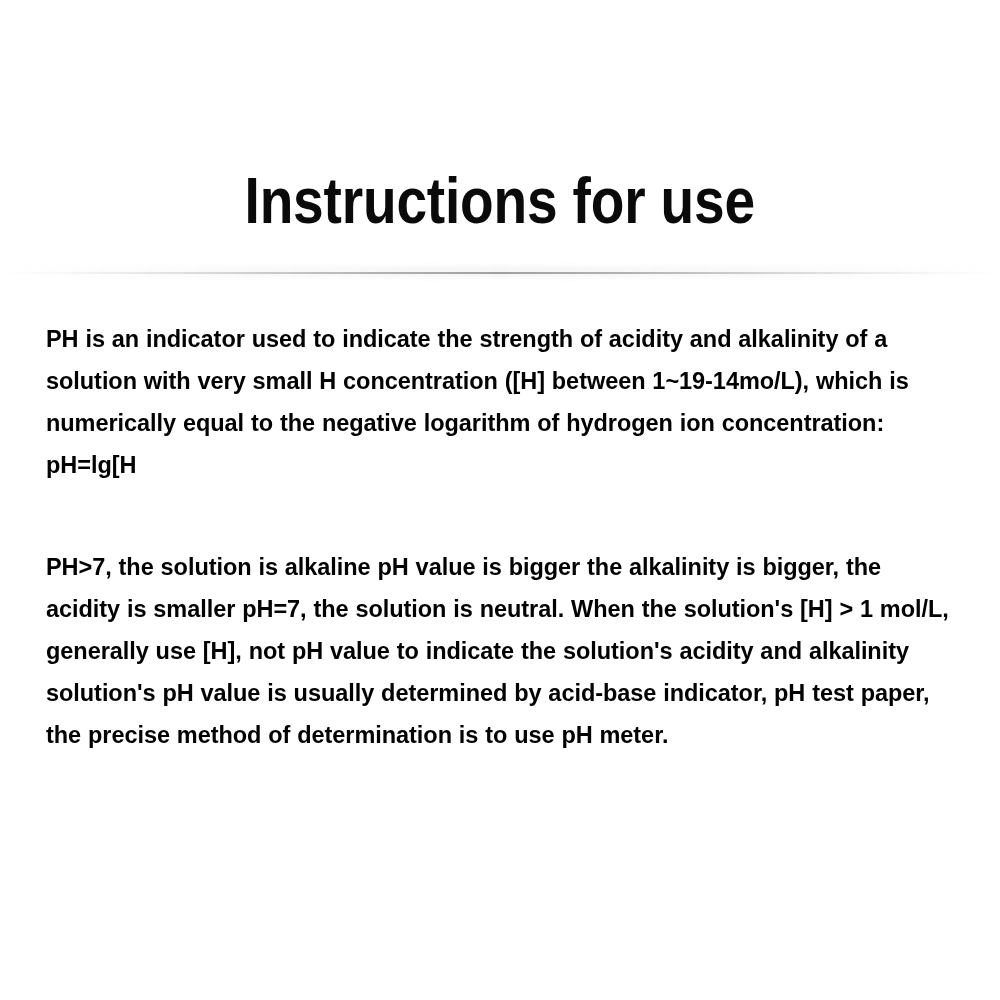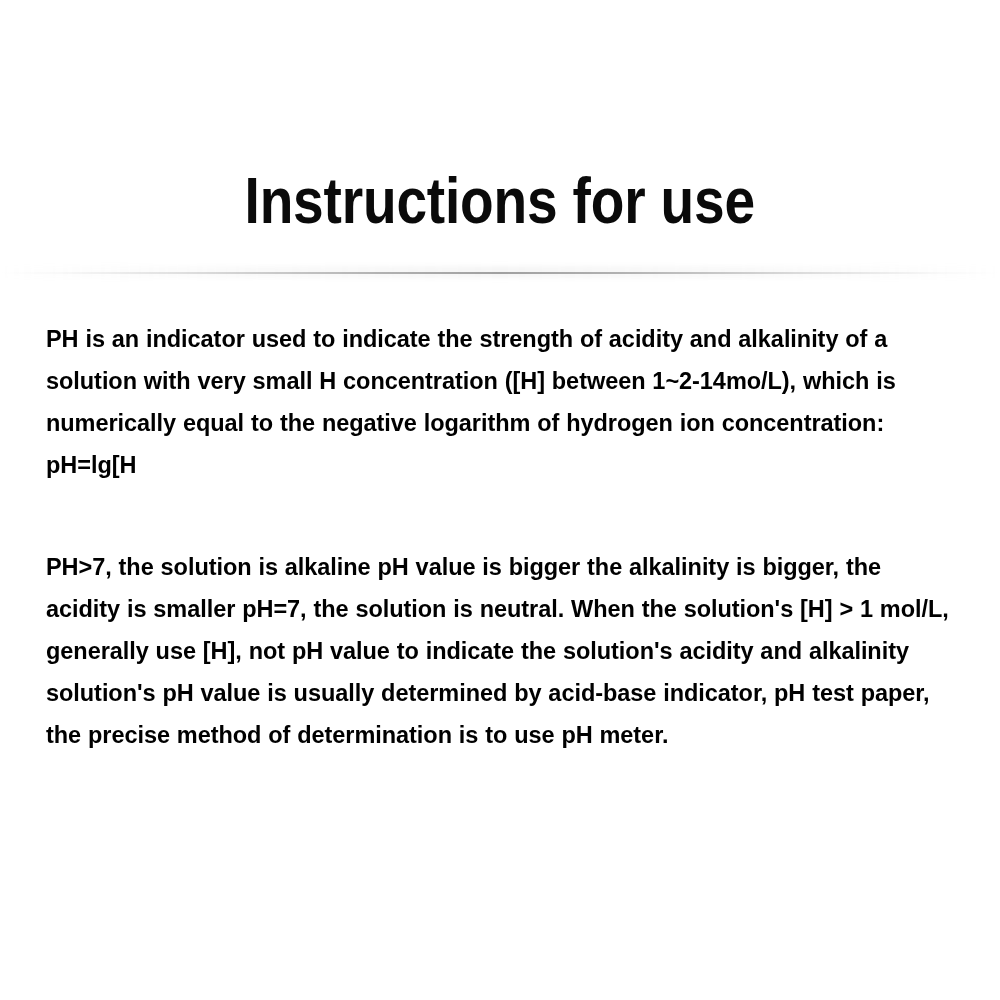--- a/index.html
+++ b/index.html
@@ -122,20 +122,20 @@
 
   <div class="title-block">
     <h1 class="doc-title">Instructions for use</h1>
   </div>
 
   <div class="divider-glow"></div>
   <div class="divider"></div>
 
   <div class="body-area">
 
-    <p class="para intro">PH is an indicator used to indicate the strength of acidity and alkalinity of a solution with very small H concentration ([H] between 1~2-14mo/L), which is numerically equal to the negative logarithm of hydrogen ion concentration: pH=lg[H</p>
+    <p class="para intro">PH is an indicator used to indicate the strength of acidity and alkalinity of a solution with very small H concentration ([H] between 1~19-14mo/L), which is numerically equal to the negative logarithm of hydrogen ion concentration: pH=lg[H</p>
 
 
     <p class="para detail">PH&gt;7, the solution is alkaline pH value is bigger the alkalinity is bigger, the acidity is smaller pH=7, the solution is neutral. When the solution's [H] &gt; 1 mol/L, generally use [H], not pH value to indicate the solution's acidity and alkalinity solution's pH value is usually determined by acid-base indicator, pH test paper, the precise method of determination is to use pH meter.</p>
 
   </div>
 
 </div>
 
 </body></html>

